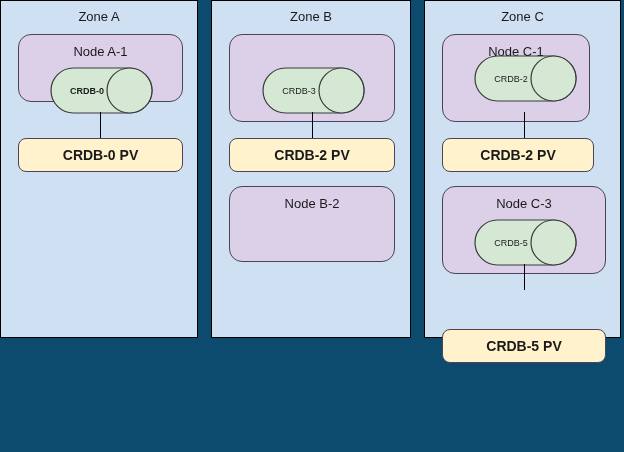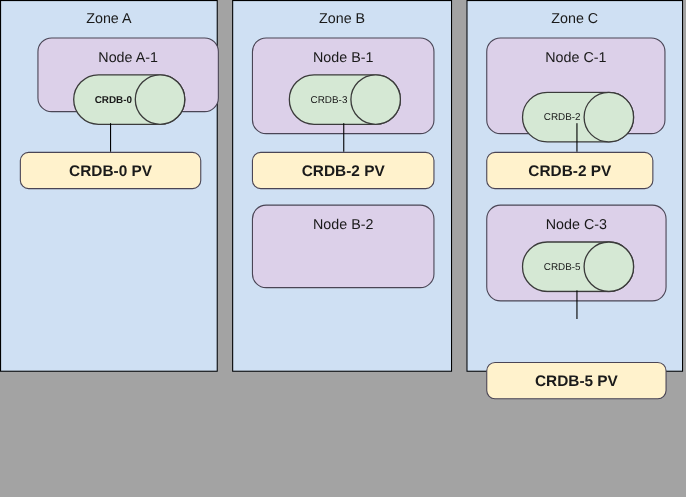--- a/index.html
+++ b/index.html
@@ -14,21 +14,21 @@
     overflow: hidden;
     font-family: "Liberation Sans", sans-serif;
   }
 
   #canvas {
     position: absolute;
     left: 0;
     top: 0;
     width: 624px;
     height: 452px;
-    background: #a3a3a3;
+    background: #0c4a6e;
   }
 
   
   .zone {
     position: absolute;
     background: #cfe0f3;
     border: 1px solid #000000;
     box-sizing: border-box;
   }
   .zone-title {
@@ -114,21 +114,21 @@
   }
 </style>
 </head>
 <body>
 
 <div id="canvas">
 
   <div class="zone" style="left:0px; top:0px; width:198px; height:338px;">
     <div class="zone-title">Zone A</div>
 
-    <div class="node" style="left:33px; top:33px; width:165px; height:68px;">
+    <div class="node" style="left:17px; top:33px; width:165px; height:68px;">
       <div class="node-title">Node A-1</div>
 
       <div class="db" style="left:31px; top:32px; width:103px; height:47px;font-weight:bold;">
         <svg width="103" height="47" viewBox="0 0 103 47">
           <path d="M 23.5 1 L 79.5 1 A 22.5 22.5 0 0 1 79.5 46 L 23.5 46 A 22.5 22.5 0 0 1 23.5 1 Z" fill="#d5e8d4" stroke="#3b3b3b" stroke-width="1.2"></path>
           <ellipse cx="79.5" cy="23.5" rx="22.5" ry="22.5" fill="#d5e8d4" stroke="#3b3b3b" stroke-width="1.2"></ellipse>
         </svg>
         <div class="db-label">CRDB-0</div>
       </div>
     </div>
@@ -137,21 +137,20 @@
 
     <div class="pv" style="left:17px; top:137px; width:165px; height:34px;">
       <span class="pv-label">CRDB-0 PV</span>
     </div>
   </div>
 
   <div class="zone" style="left:211px; top:0px; width:200px; height:338px;">
     <div class="zone-title">Zone B</div>
 
     <div class="node" style="left:17px; top:33px; width:166px; height:88px;">
-      <div class="node-title">Node B-1</div>
 
       <div class="db" style="left:32px; top:32px; width:103px; height:47px;">
         <svg width="103" height="47" viewBox="0 0 103 47">
           <path d="M 23.5 1 L 79.5 1 A 22.5 22.5 0 0 1 79.5 46 L 23.5 46 A 22.5 22.5 0 0 1 23.5 1 Z" fill="#d5e8d4" stroke="#3b3b3b" stroke-width="1.2"></path>
           <ellipse cx="79.5" cy="23.5" rx="22.5" ry="22.5" fill="#d5e8d4" stroke="#3b3b3b" stroke-width="1.2"></ellipse>
         </svg>
         <div class="db-label">CRDB-3</div>
       </div>
     </div>
 
@@ -162,24 +161,24 @@
     </div>
 
     <div class="node" style="left:17px; top:185px; width:166px; height:76px;">
       <div class="node-title">Node B-2</div>
     </div>
   </div>
 
   <div class="zone" style="left:424px; top:0px; width:197px; height:338px;">
     <div class="zone-title">Zone C</div>
 
-    <div class="node" style="left:17px; top:33px; width:163px; height:88px;">
+    <div class="node" style="left:17px; top:33px; width:148px; height:88px;">
       <div class="node-title">Node C-1</div>
 
-      <div class="db" style="left:31px; top:48px; width:103px; height:47px;">
+      <div class="db" style="left:31px; top:20px; width:103px; height:47px;">
         <svg width="103" height="47" viewBox="0 0 103 47">
           <path d="M 23.5 1 L 79.5 1 A 22.5 22.5 0 0 1 79.5 46 L 23.5 46 A 22.5 22.5 0 0 1 23.5 1 Z" fill="#d5e8d4" stroke="#3b3b3b" stroke-width="1.2"></path>
           <ellipse cx="79.5" cy="23.5" rx="22.5" ry="22.5" fill="#d5e8d4" stroke="#3b3b3b" stroke-width="1.2"></ellipse>
         </svg>
         <div class="db-label">CRDB-2</div>
       </div>
     </div>
 
     <div class="connector" style="left:99px; top:111px; height:26px;"></div>
 

